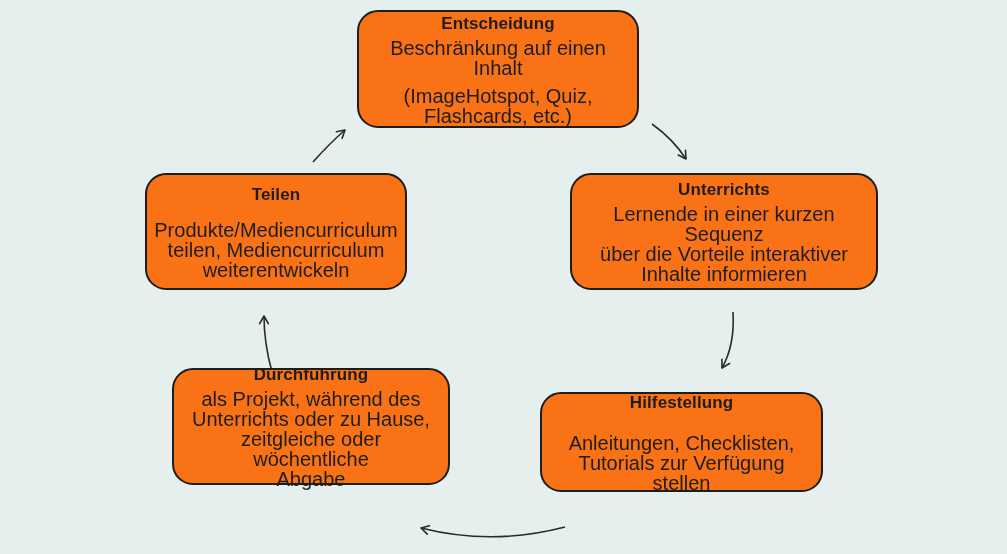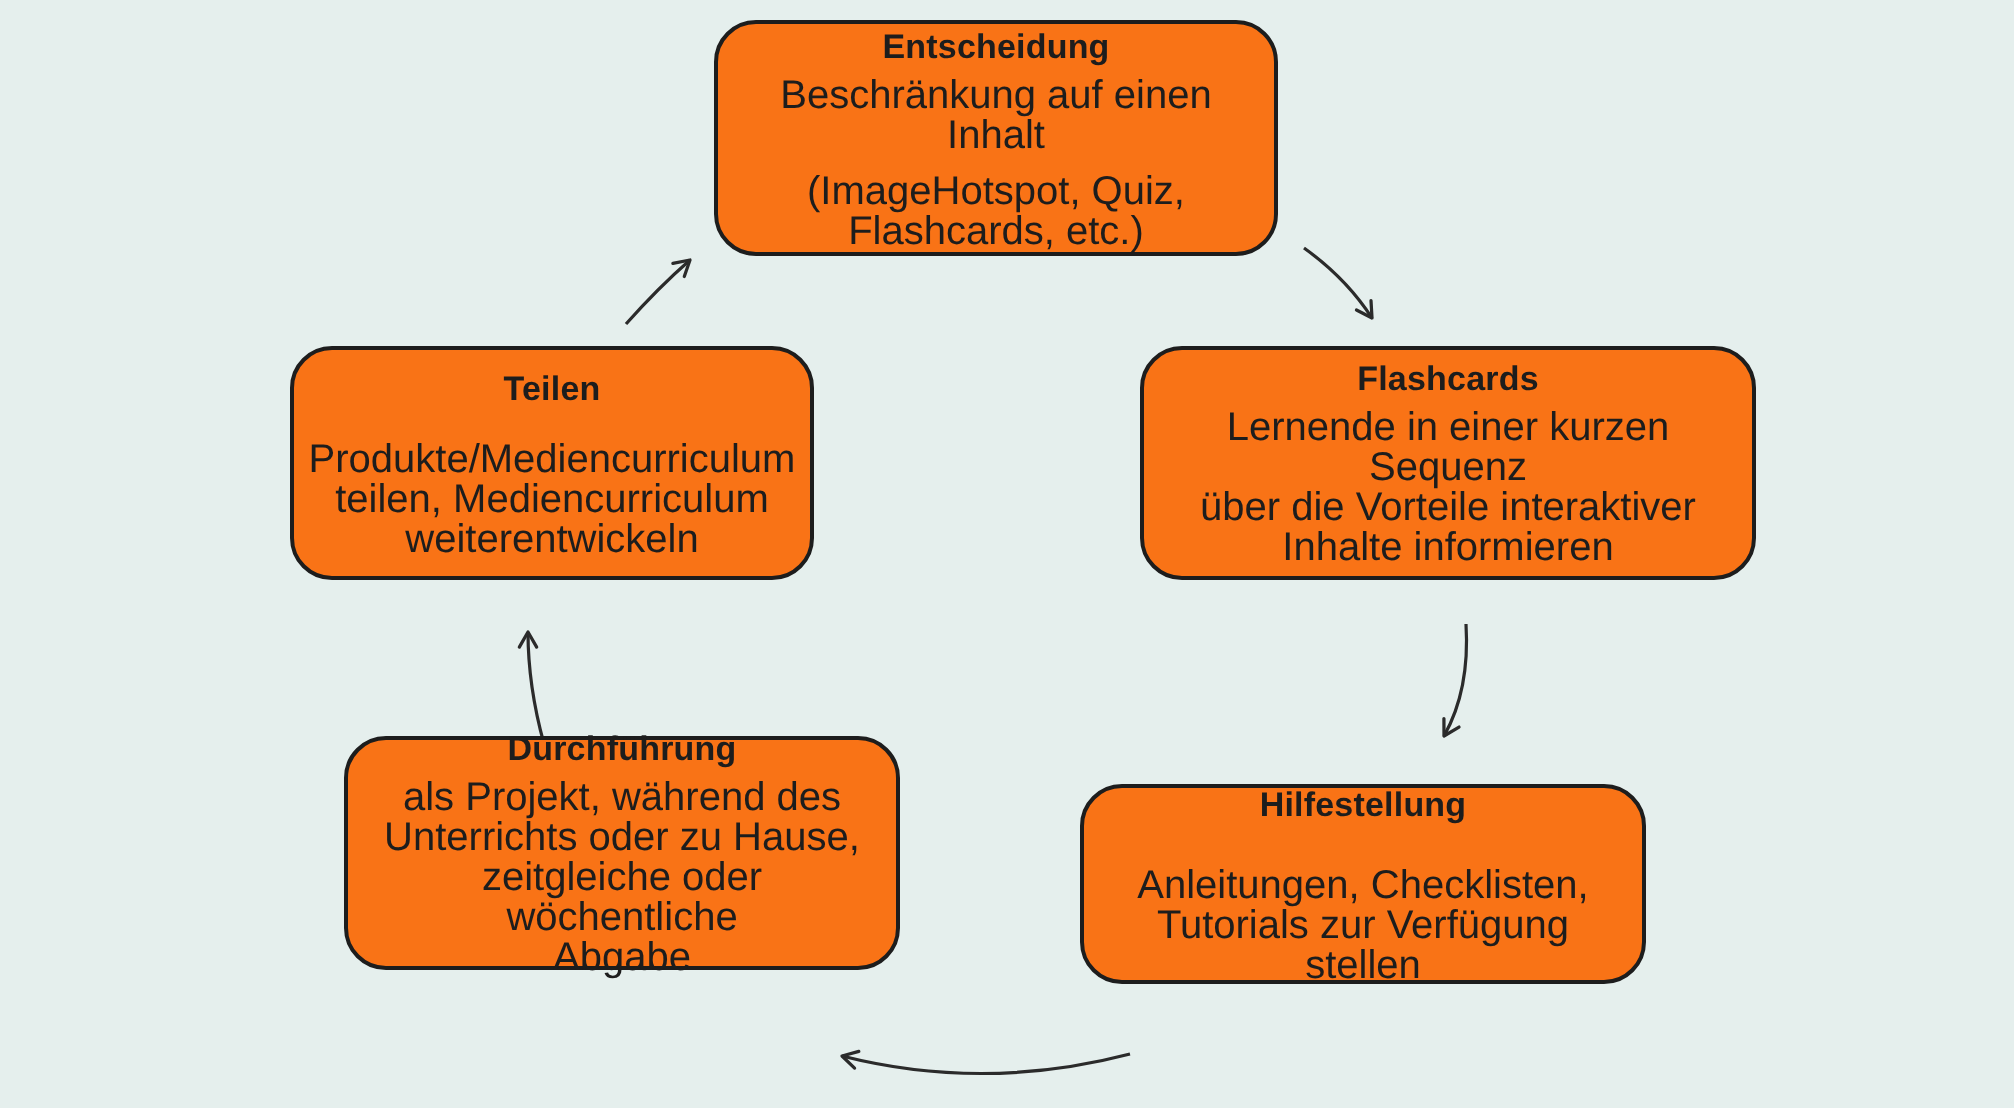--- a/index.html
+++ b/index.html
@@ -79,21 +79,21 @@
   </svg>
 
   <div class="node" id="node-entscheidung">
     <div class="node-title">Entscheidung</div>
     <div class="node-para">Beschränkung auf einen Inhalt</div>
     <div class="node-para">(ImageHotspot, Quiz,
 Flashcards, etc.)</div>
   </div>
 
   <div class="node" id="node-information">
-    <div class="node-title">Flashcards</div>
+    <div class="node-title">Unterrichts</div>
     <div class="node-para">Lernende in einer kurzen Sequenz
 über die Vorteile interaktiver
 Inhalte informieren</div>
   </div>
 
   <div class="node" id="node-hilfestellung">
     <div class="node-title">Hilfestellung</div>
     <div class="node-para">Anleitungen, Checklisten,
 Tutorials zur Verfügung stellen</div>
   </div>

